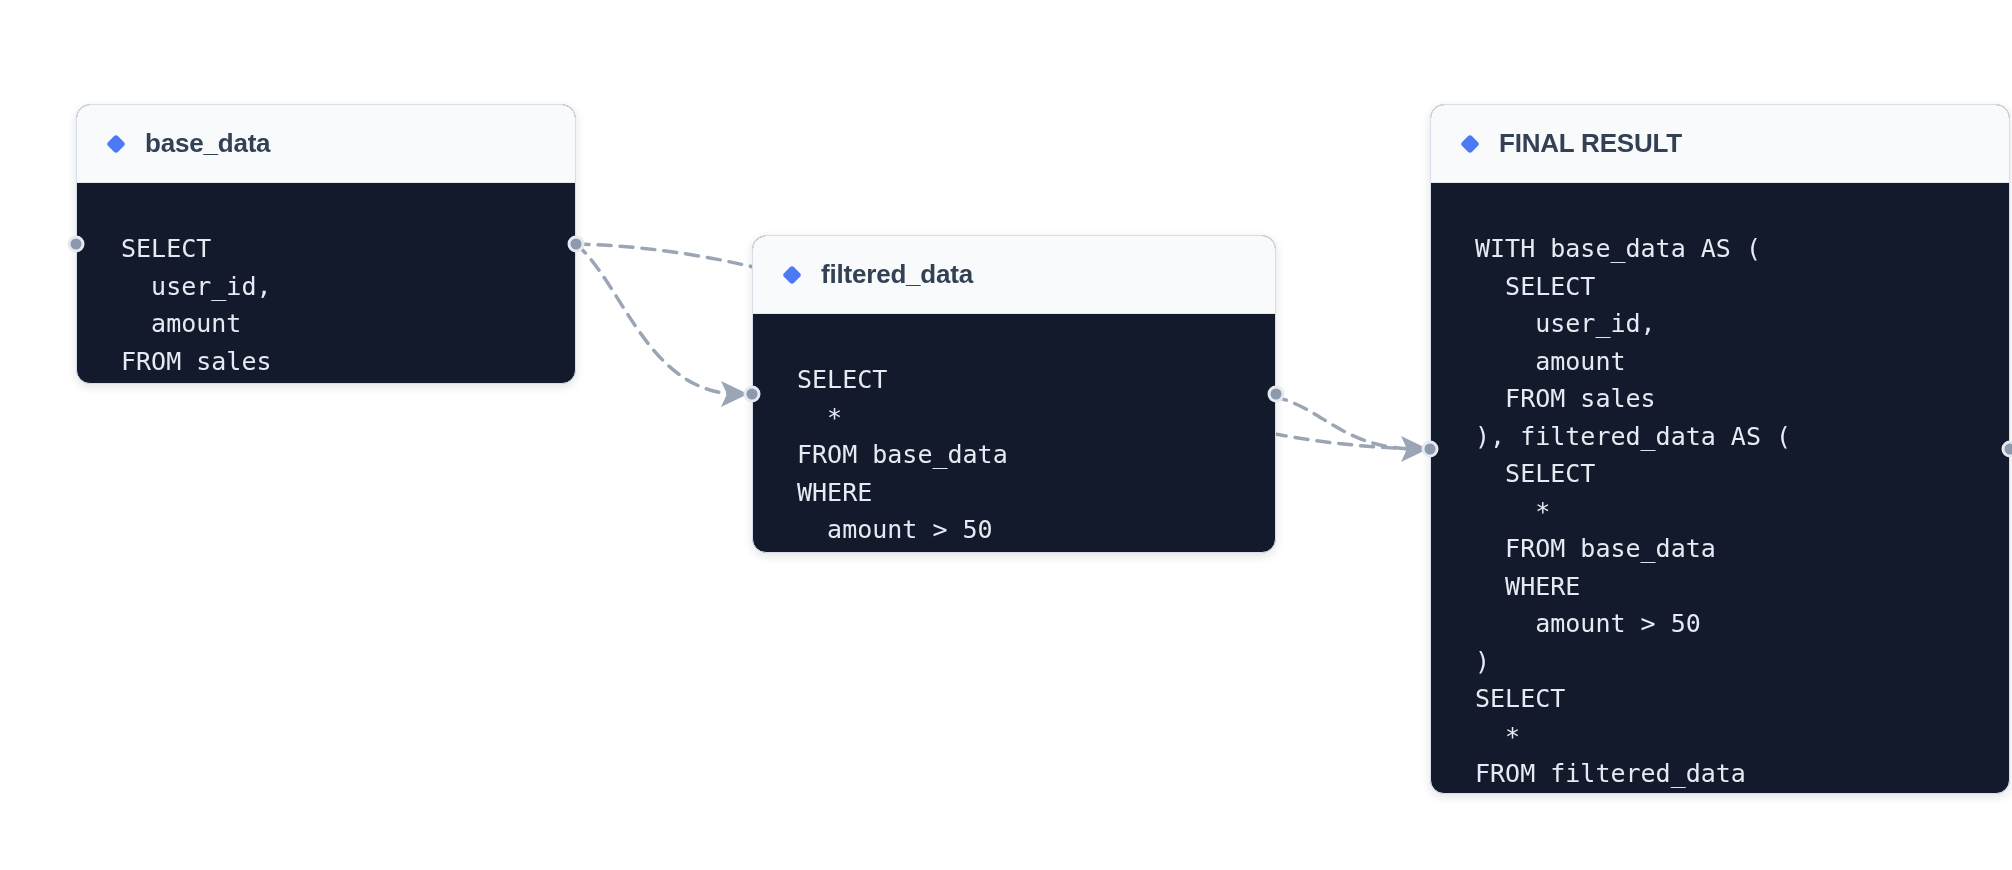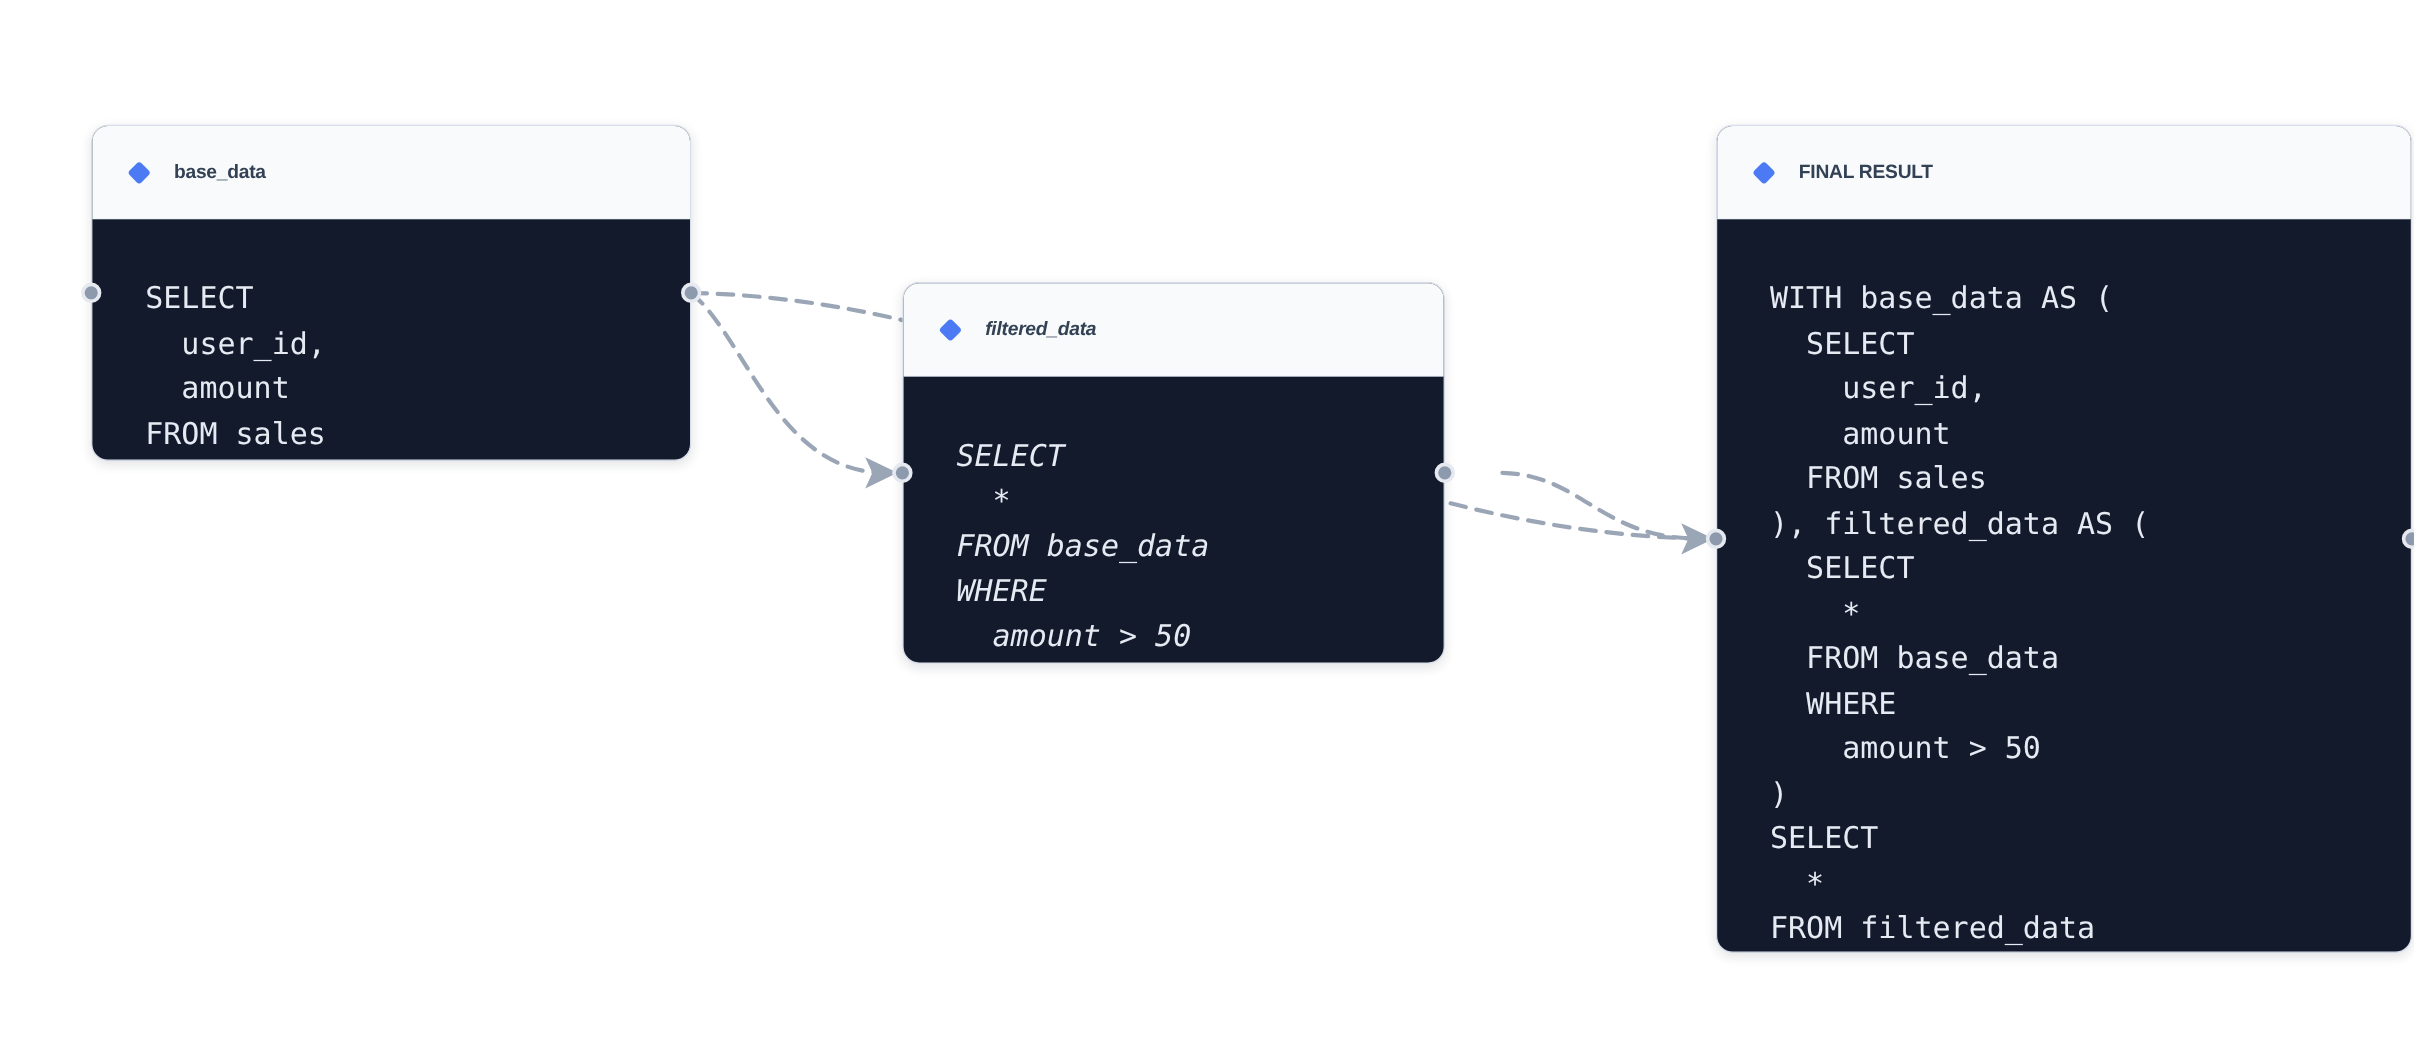--- a/index.html
+++ b/index.html
@@ -44,21 +44,21 @@
   .diamond{
     width:14px;height:14px;
     background:#4c7af5;
     border-radius:3px;
     transform:rotate(45deg);
     flex:0 0 auto;
     margin-right:22px;
   }
   .node-title{
     font-weight:700;
-    font-size:16px;
+    font-size:26px;
     letter-spacing:-0.2px;
     color:#334155;
     white-space:nowrap;
   }
   .node-code{
     margin:12px;
     padding:35px 32px;
     font-family:"DejaVu Sans Mono",monospace;
     font-size:25px;
     line-height:37.5px;
@@ -71,21 +71,21 @@
     width:11px;height:11px;
     background:#8d99ad;
     border:3px solid #e6eaf0;
     border-radius:50%;
     transform:translate(-50%,-50%);
     z-index:3;
   }
   .handle-left{left:-1px;}
   .handle-right{left:calc(100% + 1px);}
   .node-0{left:76px;top:104px;width:500px;height:280px;}
-  .node-1{left:752px;top:235px;width:452px;height:318px;font-style:italic;}
+  .node-1{left:752px;top:235px;width:524px;height:318px;}
   .node-2{left:1430px;top:104px;width:580px;height:690px;}
 </style>
 </head>
 <body>
 
 <div class="canvas">
 
   <svg class="edge-layer" viewBox="0 0 2012 870">
     <path class="edge" d="M 576 244 C 622 282 648 394 738 394"></path>
     <path class="edge" d="M 576 244 C 900 252 1080 440 1418 449"></path>

